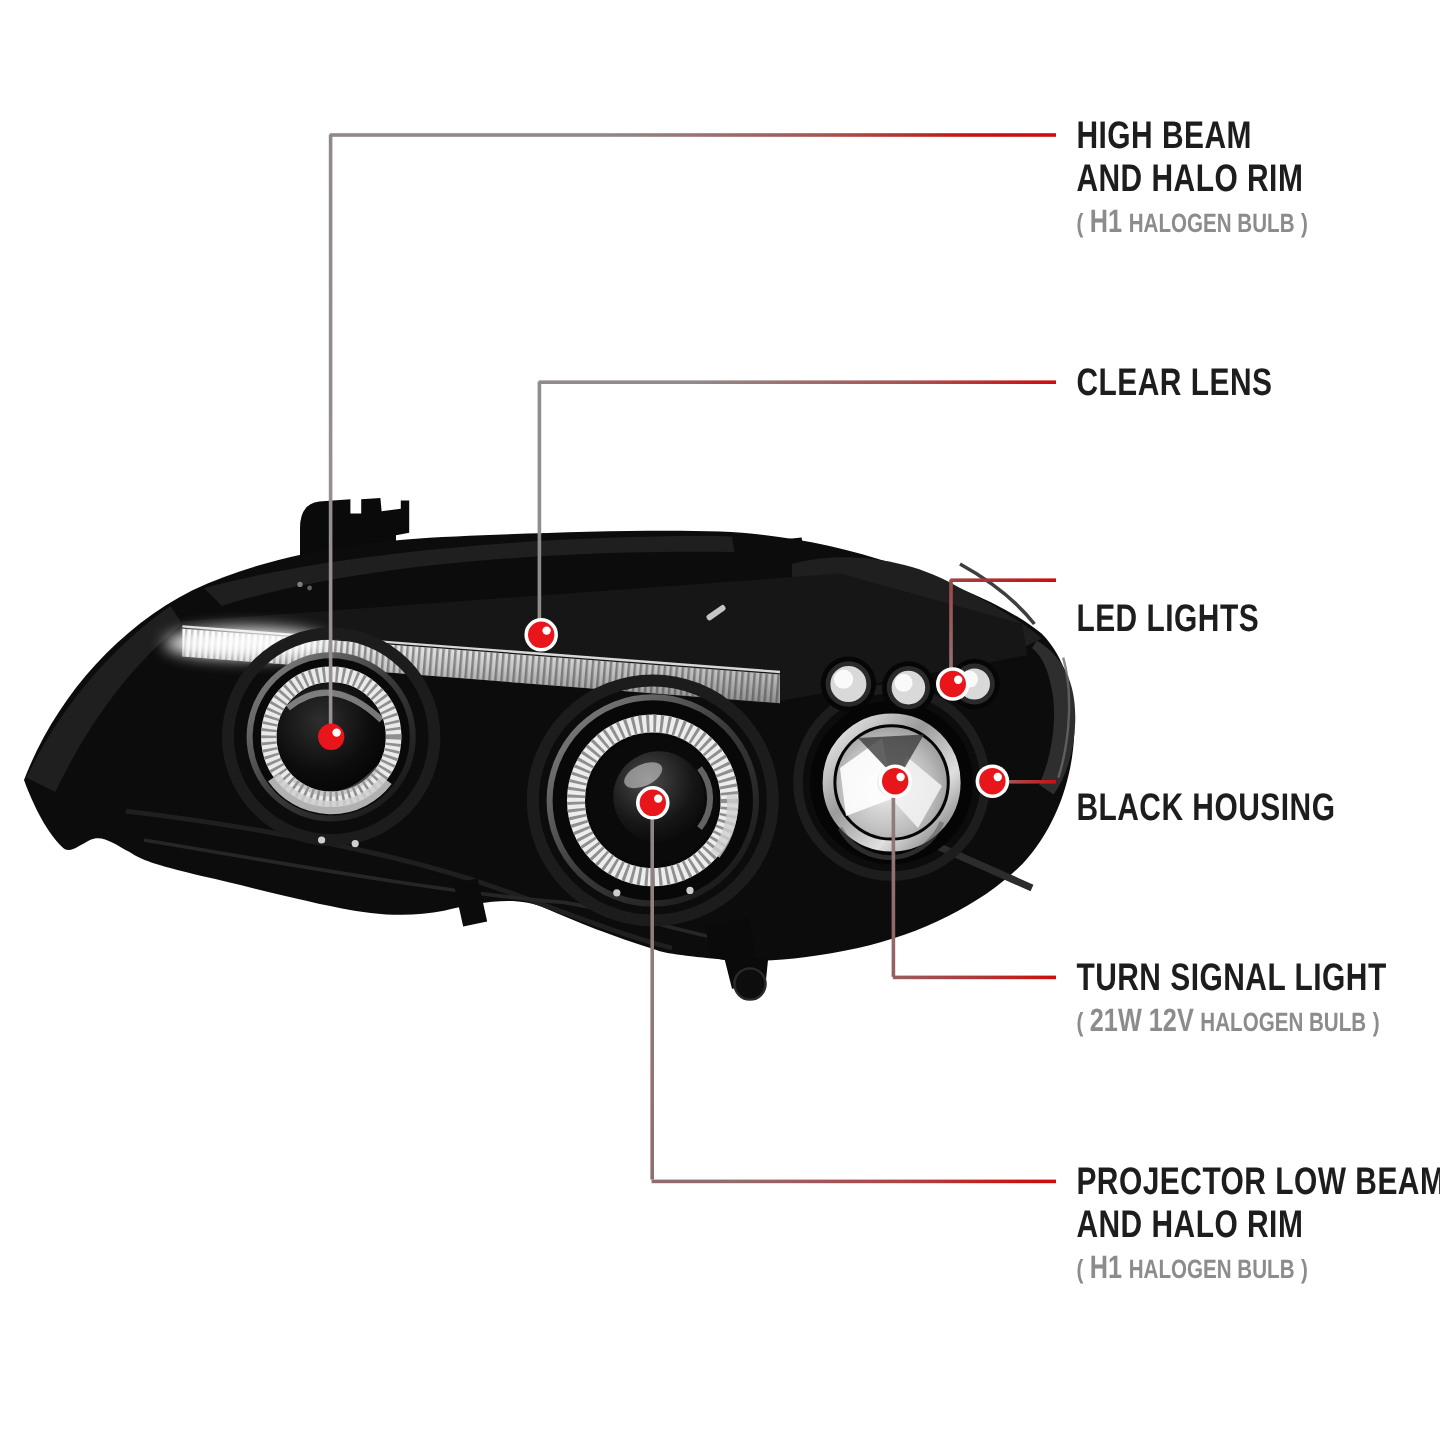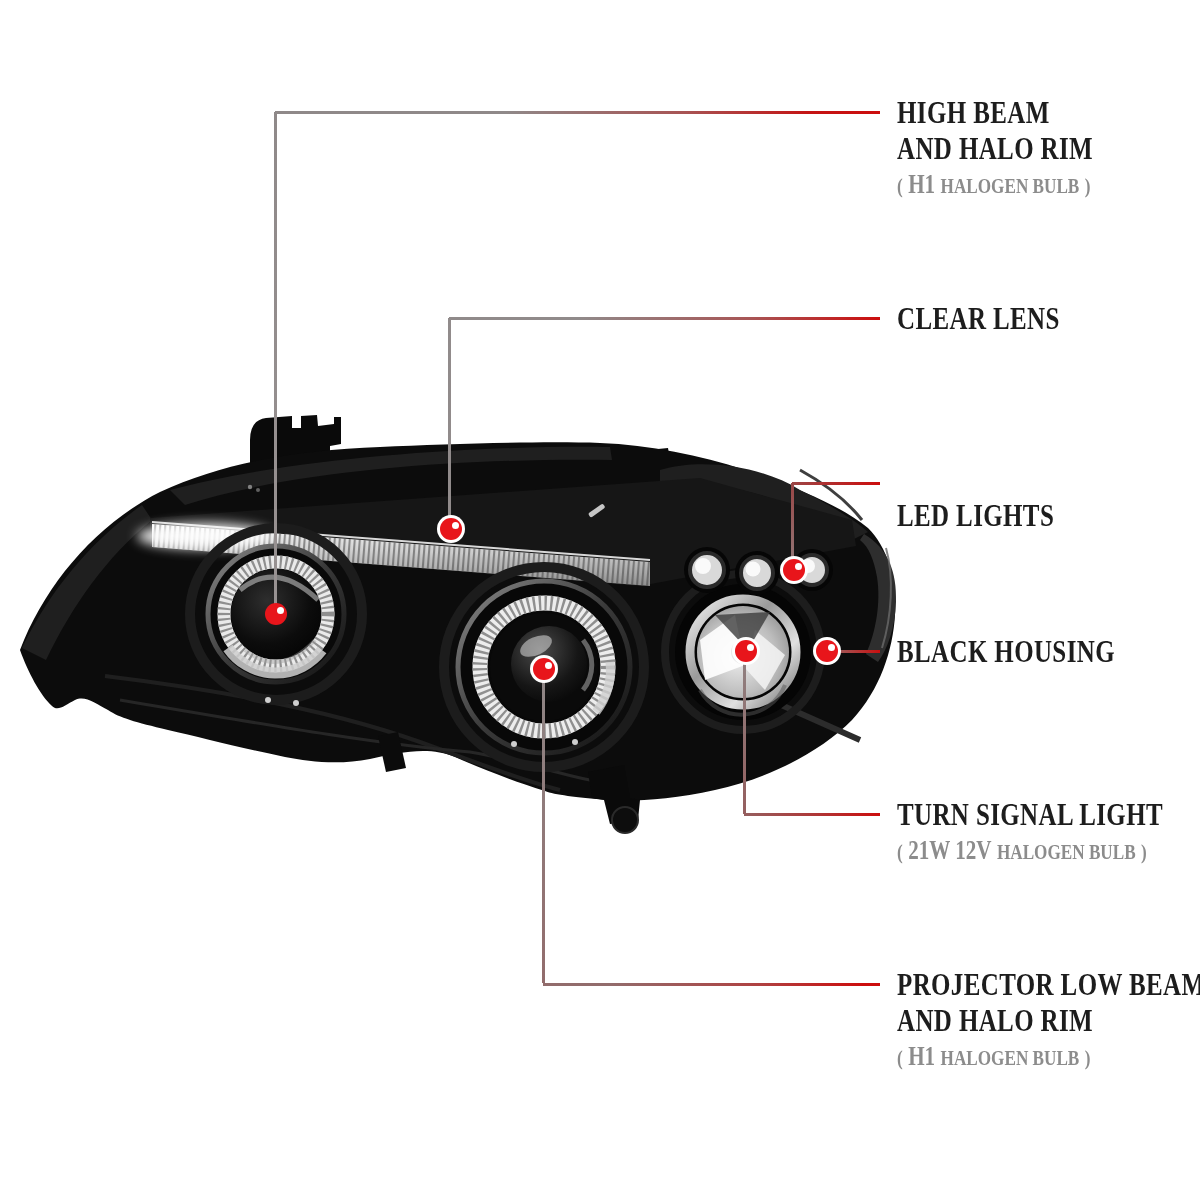--- a/index.html
+++ b/index.html
@@ -1,17 +1,17 @@
 <!DOCTYPE html>
 <html><head>
 <meta charset="utf-8">
 <style>
   html,body{margin:0;padding:0;background:#ffffff;}
   .stage{position:relative;width:1200px;height:1200px;background:#ffffff;overflow:hidden;
-         font-family:Liberation Serif, serif;}
+         font-family:Liberation Sans, sans-serif;}
   svg{position:absolute;left:0;top:0;}
 
   
   .line{position:absolute;}
   .line.h{height:3px;}
   .line.v{width:3px;}
   .cl-hb  .h{background:linear-gradient(90deg,#8f8989 0%,#8f8989 38%,#a85353 68%,#c41414 88%,#cc0d0d 100%);}
   .cl-hb  .v{background:linear-gradient(180deg,#8f8989,#989292);}
   .cl-cl  .h{background:linear-gradient(90deg,#908a8a 0%,#908a8a 30%,#a85555 70%,#cc0d0d 100%);}
   .cl-cl  .v{background:#918b8b;}
@@ -233,21 +233,21 @@
     <div class="label" style="top:465px;margin-top:32px;">
       <span class="t">LED LIGHTS</span>
     </div>
   </div>
 
   <div class="cl-bh">
     <div class="line h" style="left:838px;top:649.5px;width:42px;"></div>
     <div class="dot ring" style="left:816px;top:640px;">
         <span class="hl"></span>
       </div>
-    <div class="label" style="top:633px;">
+    <div class="label" style="top:654px;">
       <span class="t">BLACK HOUSING</span>
     </div>
   </div>
 
   <div class="cl-ts">
     <div class="line v" style="left:742.5px;top:663px;height:151px;"></div>
     <div class="line h" style="left:744px;top:812.5px;width:136px;"></div>
     <div class="dot ring" style="left:735px;top:640px;">
         <span class="hl"></span>
       </div>

